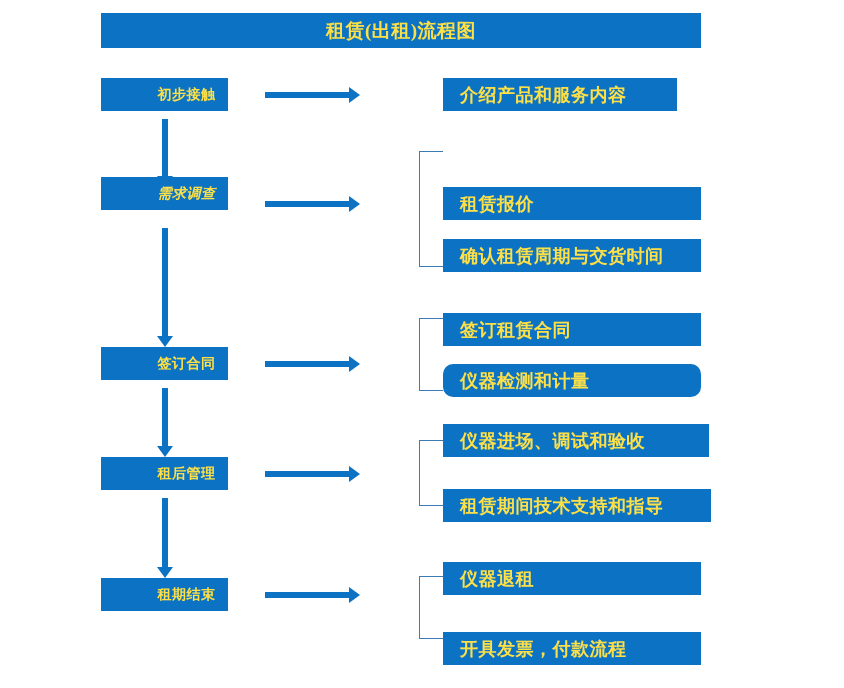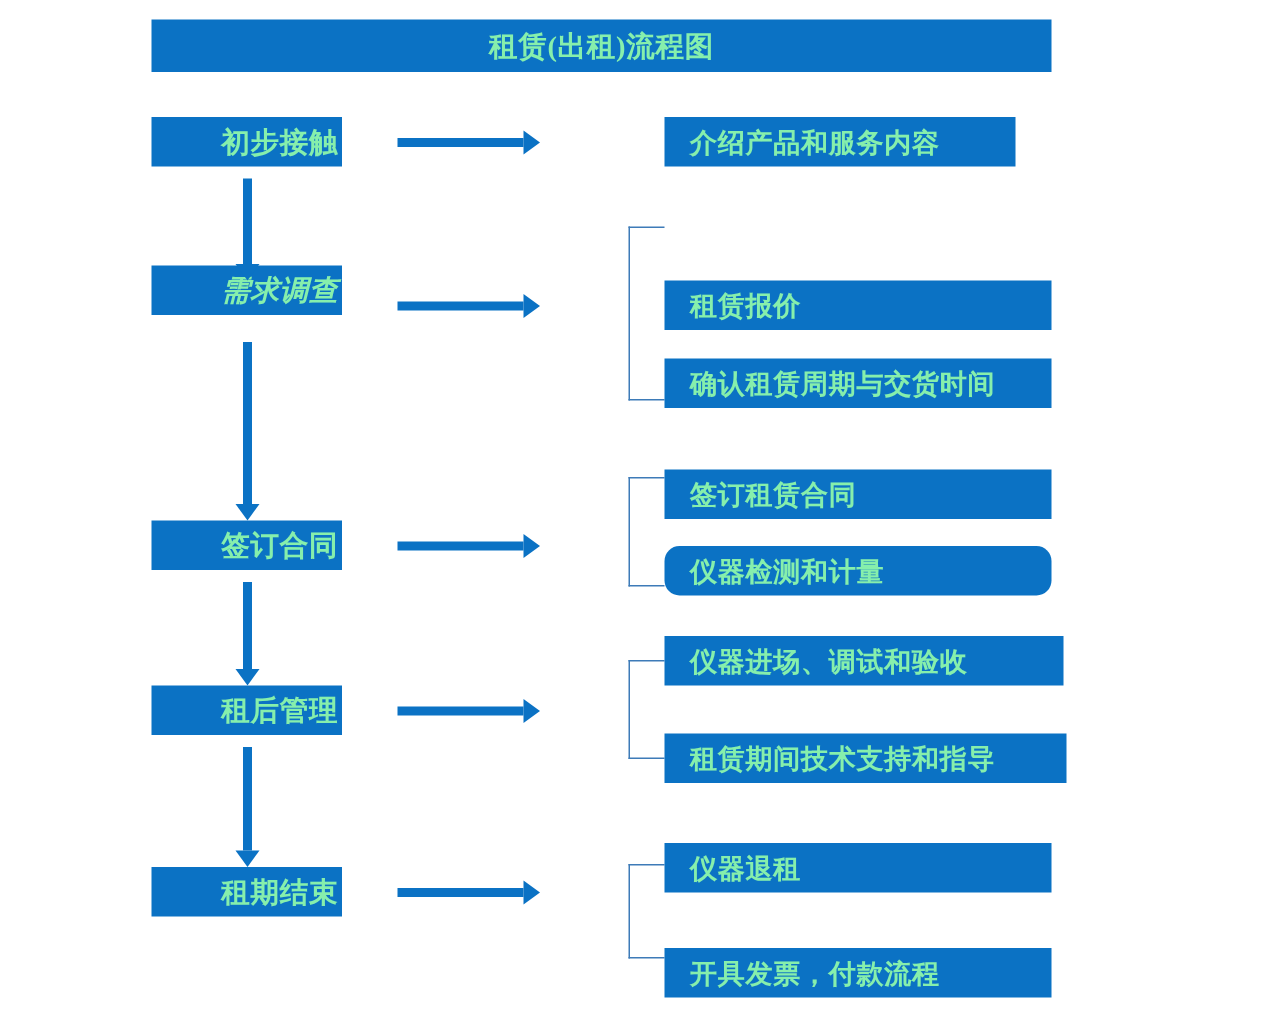--- a/index.html
+++ b/index.html
@@ -13,35 +13,35 @@
   #canvas {
     position: relative;
     width: 844px;
     height: 688px;
     background: #ffffff;
     overflow: hidden;
   }
   .box {
     position: absolute;
     background: #0b72c4;
-    color: #86efac;
+    color: #fde047;
     font-weight: bold;
     display: flex;
     align-items: center;
     box-sizing: border-box;
     letter-spacing: 0.5px;
     white-space: nowrap;
   }
   .title-bar {
     justify-content: center;
     font-size: 19px;
   }
   .stage-box {
     justify-content: center;
-    font-size: 19px;
+    font-size: 14px;
     padding-left: 44px;
   }
   .task-box {
     justify-content: flex-start;
     padding-left: 17px;
     font-size: 18px;
   }
   
   .h-arrow {
     position: absolute;

